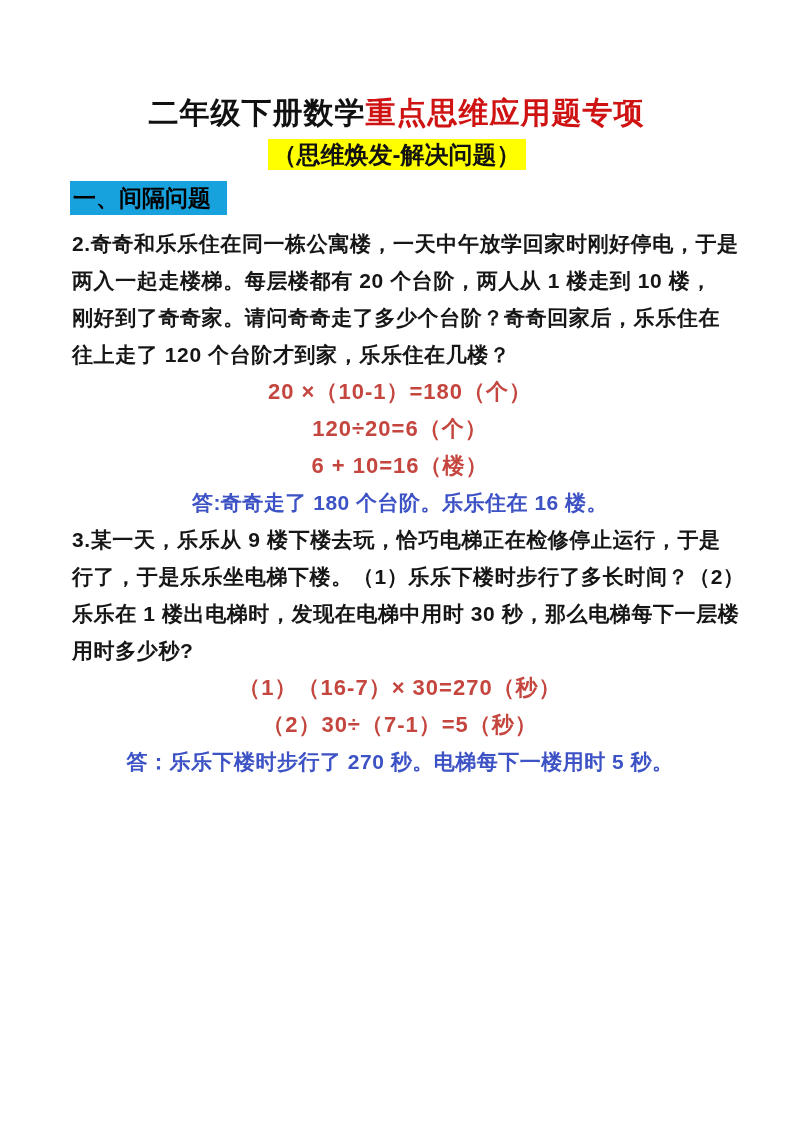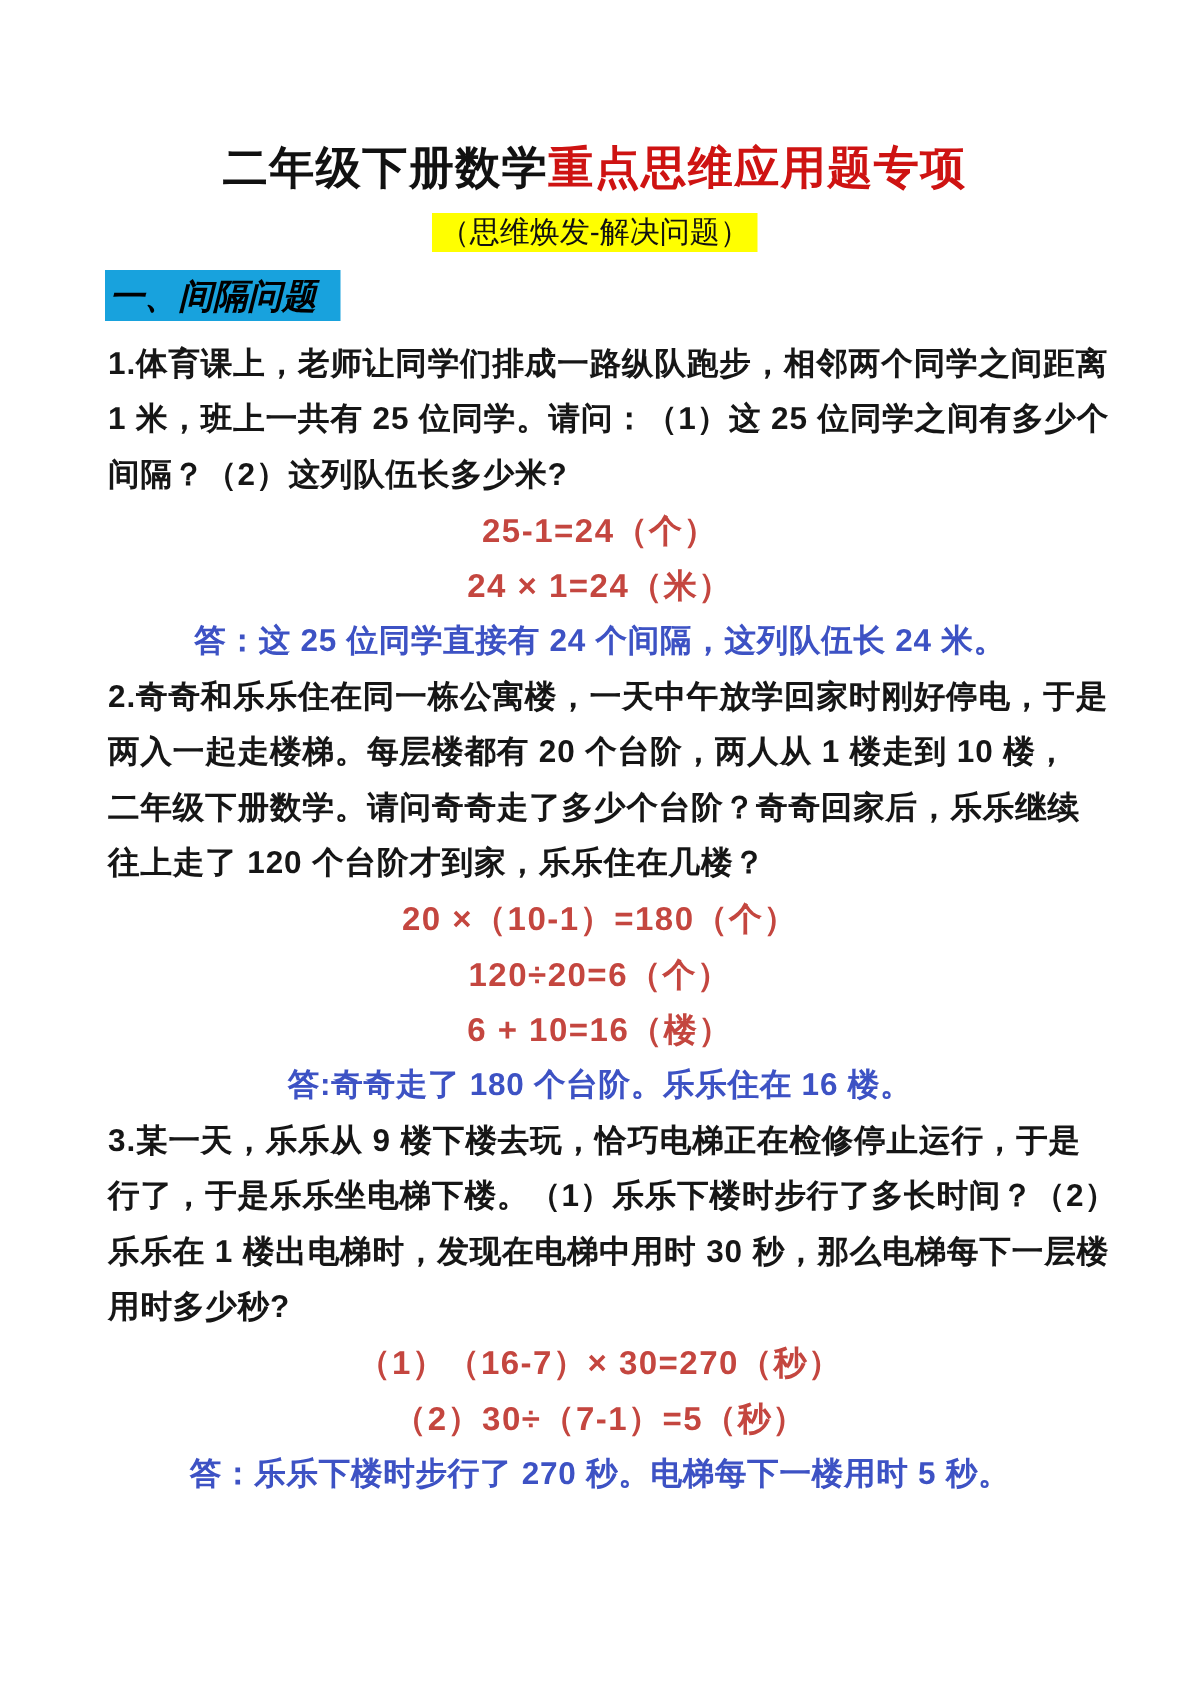--- a/index.html
+++ b/index.html
@@ -23,35 +23,34 @@
     color: #111111;
   }
   .doc-title .red-part { color: var(--title-red, #ce1312); }
   .doc-subtitle {
     margin-top: 4px;
     text-align: center;
     line-height: 34px;
   }
   .doc-subtitle .hl {
     background: var(--subtitle-bg, #ffff00);
-    font-size: 20px;
-    font-weight: normal;
+    font-size: 24px;
+    font-weight: bold;
     padding: 2px 5px;
     color: #111111;
   }
   .section-heading-row { margin: 6px 0 0 70px; }
   .section-heading {
     display: inline-block;
     background: var(--section-bg, #18a2dd);
     font-size: 23px;
     font-weight: bold;
     line-height: 26px;
     padding: 4px 16px 4px 3px;
     color: #000000;
-    font-style: italic;
   }
   .content {
     margin: 10px 0 0 72px;
     width: 656px;
     font-size: 21px;
     font-weight: 600;
   }
   .text-line {
     line-height: 37px;
     letter-spacing: 0.6px;
@@ -84,33 +83,25 @@
   <div class="doc-subtitle">
     <span class="hl">（思维焕发-解决问题）</span>
   </div>
 
   <div class="section-heading-row">
     <span class="section-heading">一、间隔问题</span>
   </div>
 
   <div class="content">
 
-    <div>
-      <div class="text-line">1.体育课上，老师让同学们排成一路纵队跑步，相邻两个同学之间距离</div>
-      <div class="text-line">1 米，班上一共有 25 位同学。请问：（1）这 25 位同学之间有多少个</div>
-      <div class="text-line">间隔？（2）这列队伍长多少米?</div>
-      <div class="equation-line">25-1=24（个）</div>
-      <div class="equation-line">24 × 1=24（米）</div>
-      <div class="answer-line">答：这 25 位同学直接有 24 个间隔，这列队伍长 24 米。</div>
-    </div>
 
     <div>
       <div class="text-line">2.奇奇和乐乐住在同一栋公寓楼，一天中午放学回家时刚好停电，于是</div>
       <div class="text-line">两入一起走楼梯。每层楼都有 20 个台阶，两人从 1 楼走到 10 楼，</div>
-      <div class="text-line">二年级下册数学。请问奇奇走了多少个台阶？奇奇回家后，乐乐继续</div>
+      <div class="text-line">刚好到了奇奇家。请问奇奇走了多少个台阶？奇奇回家后，乐乐住在</div>
       <div class="text-line">往上走了 120 个台阶才到家，乐乐住在几楼？</div>
       <div class="equation-line">20 ×（10-1）=180（个）</div>
       <div class="equation-line">120÷20=6（个）</div>
       <div class="equation-line">6 + 10=16（楼）</div>
       <div class="answer-line">答:奇奇走了 180 个台阶。乐乐住在 16 楼。</div>
     </div>
 
     <div>
       <div class="text-line">3.某一天，乐乐从 9 楼下楼去玩，恰巧电梯正在检修停止运行，于是</div>
       <div class="text-line">行了，于是乐乐坐电梯下楼。（1）乐乐下楼时步行了多长时间？（2）</div>

